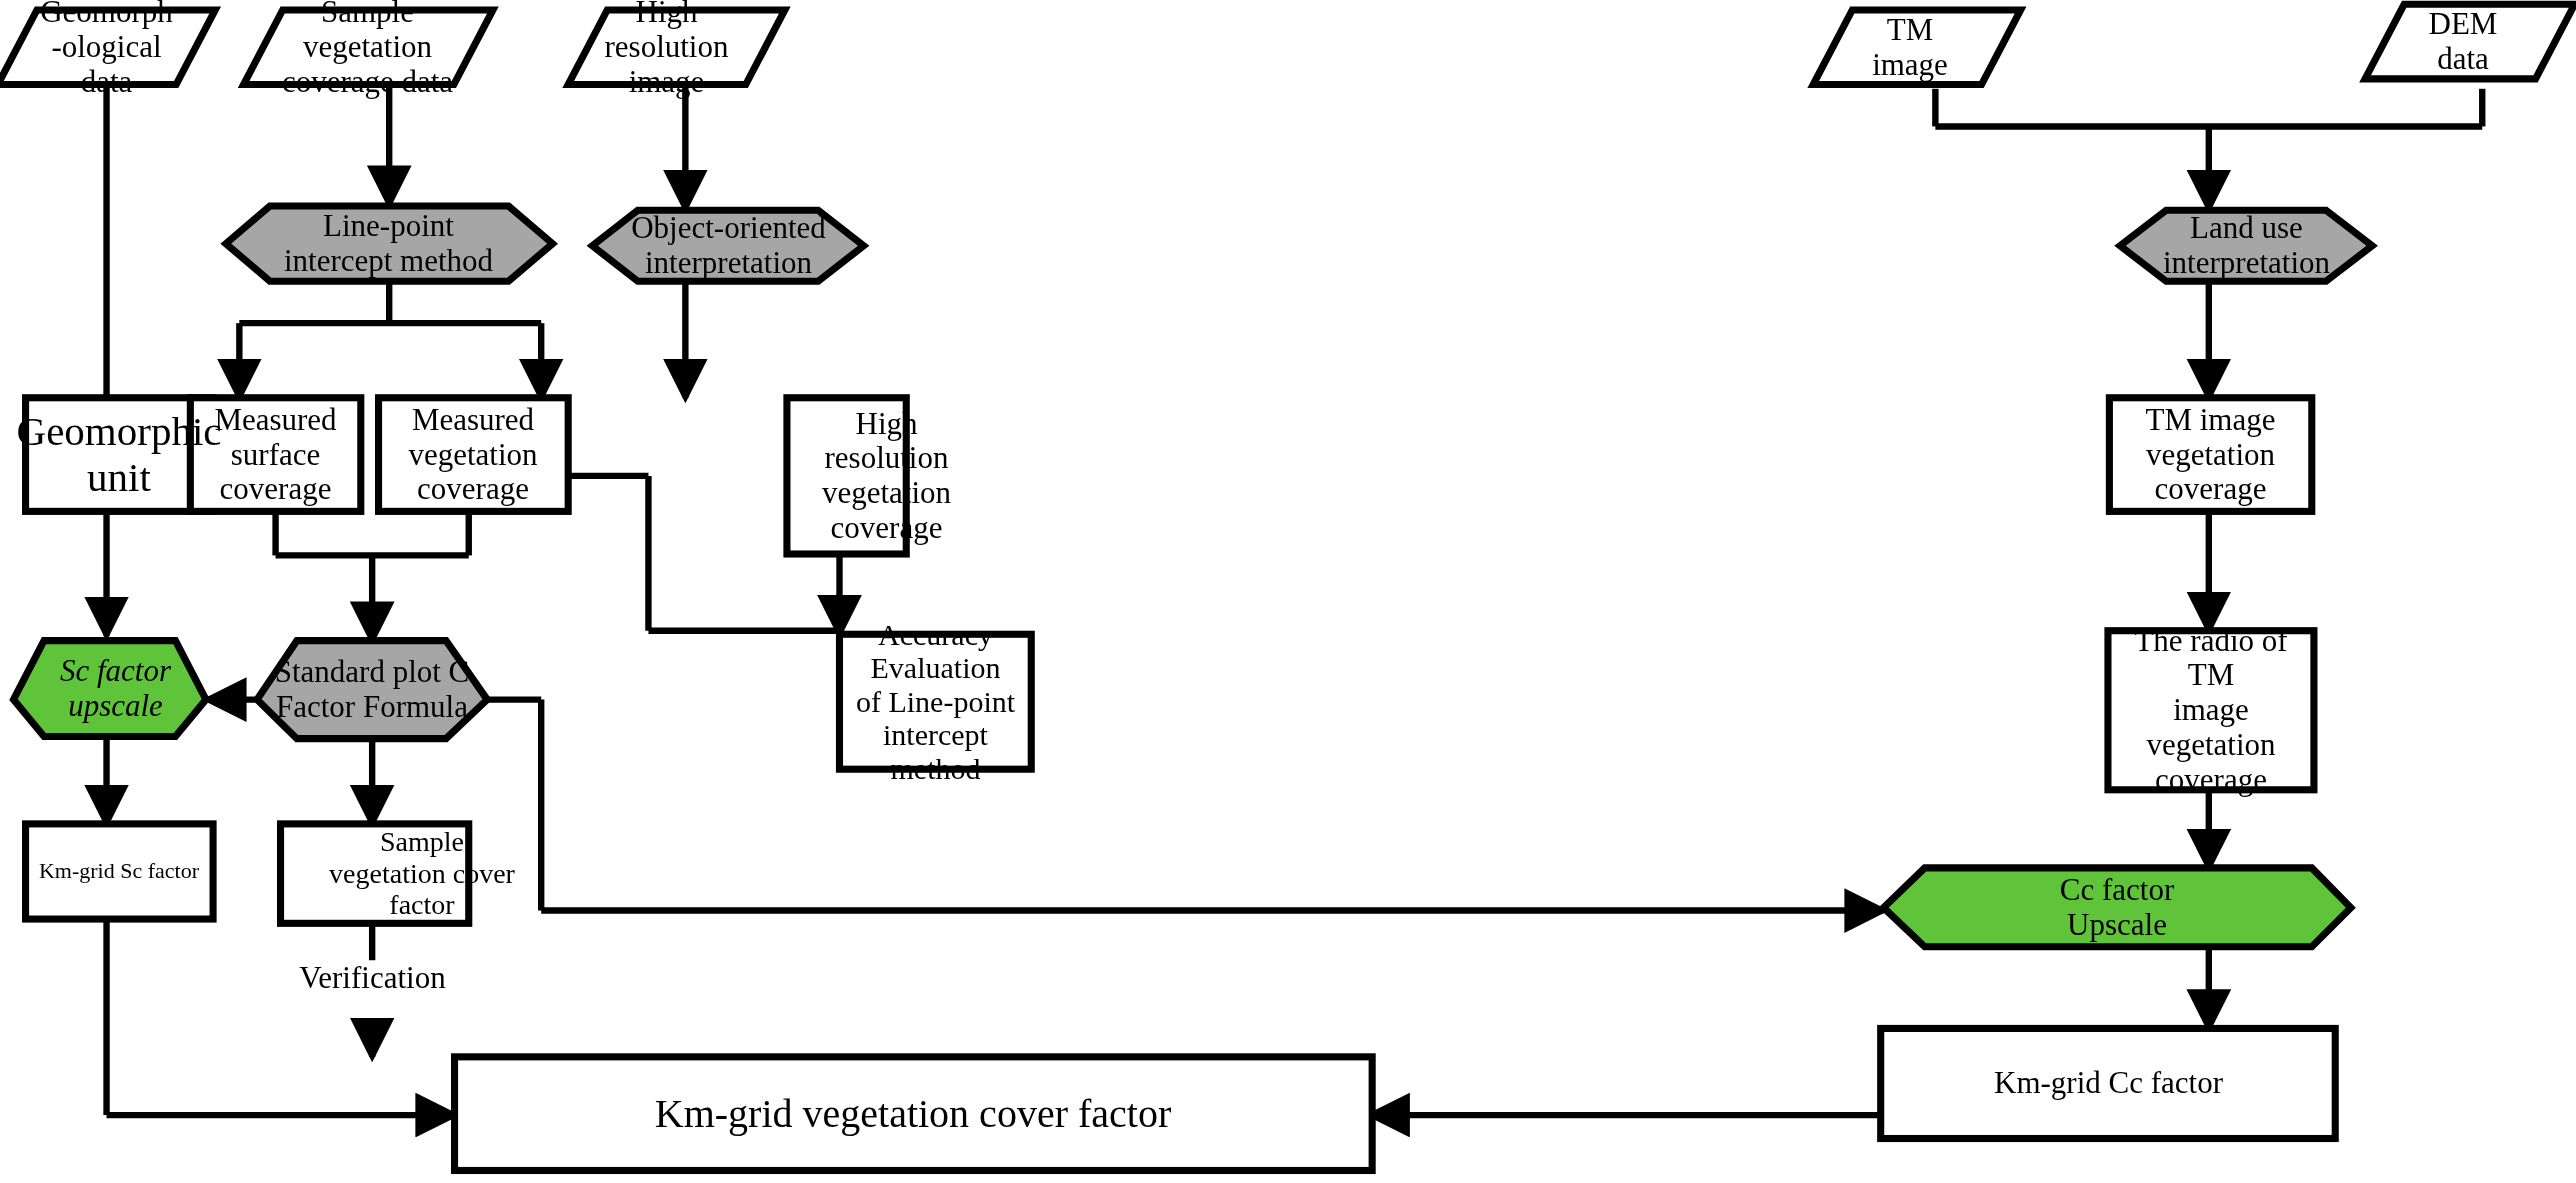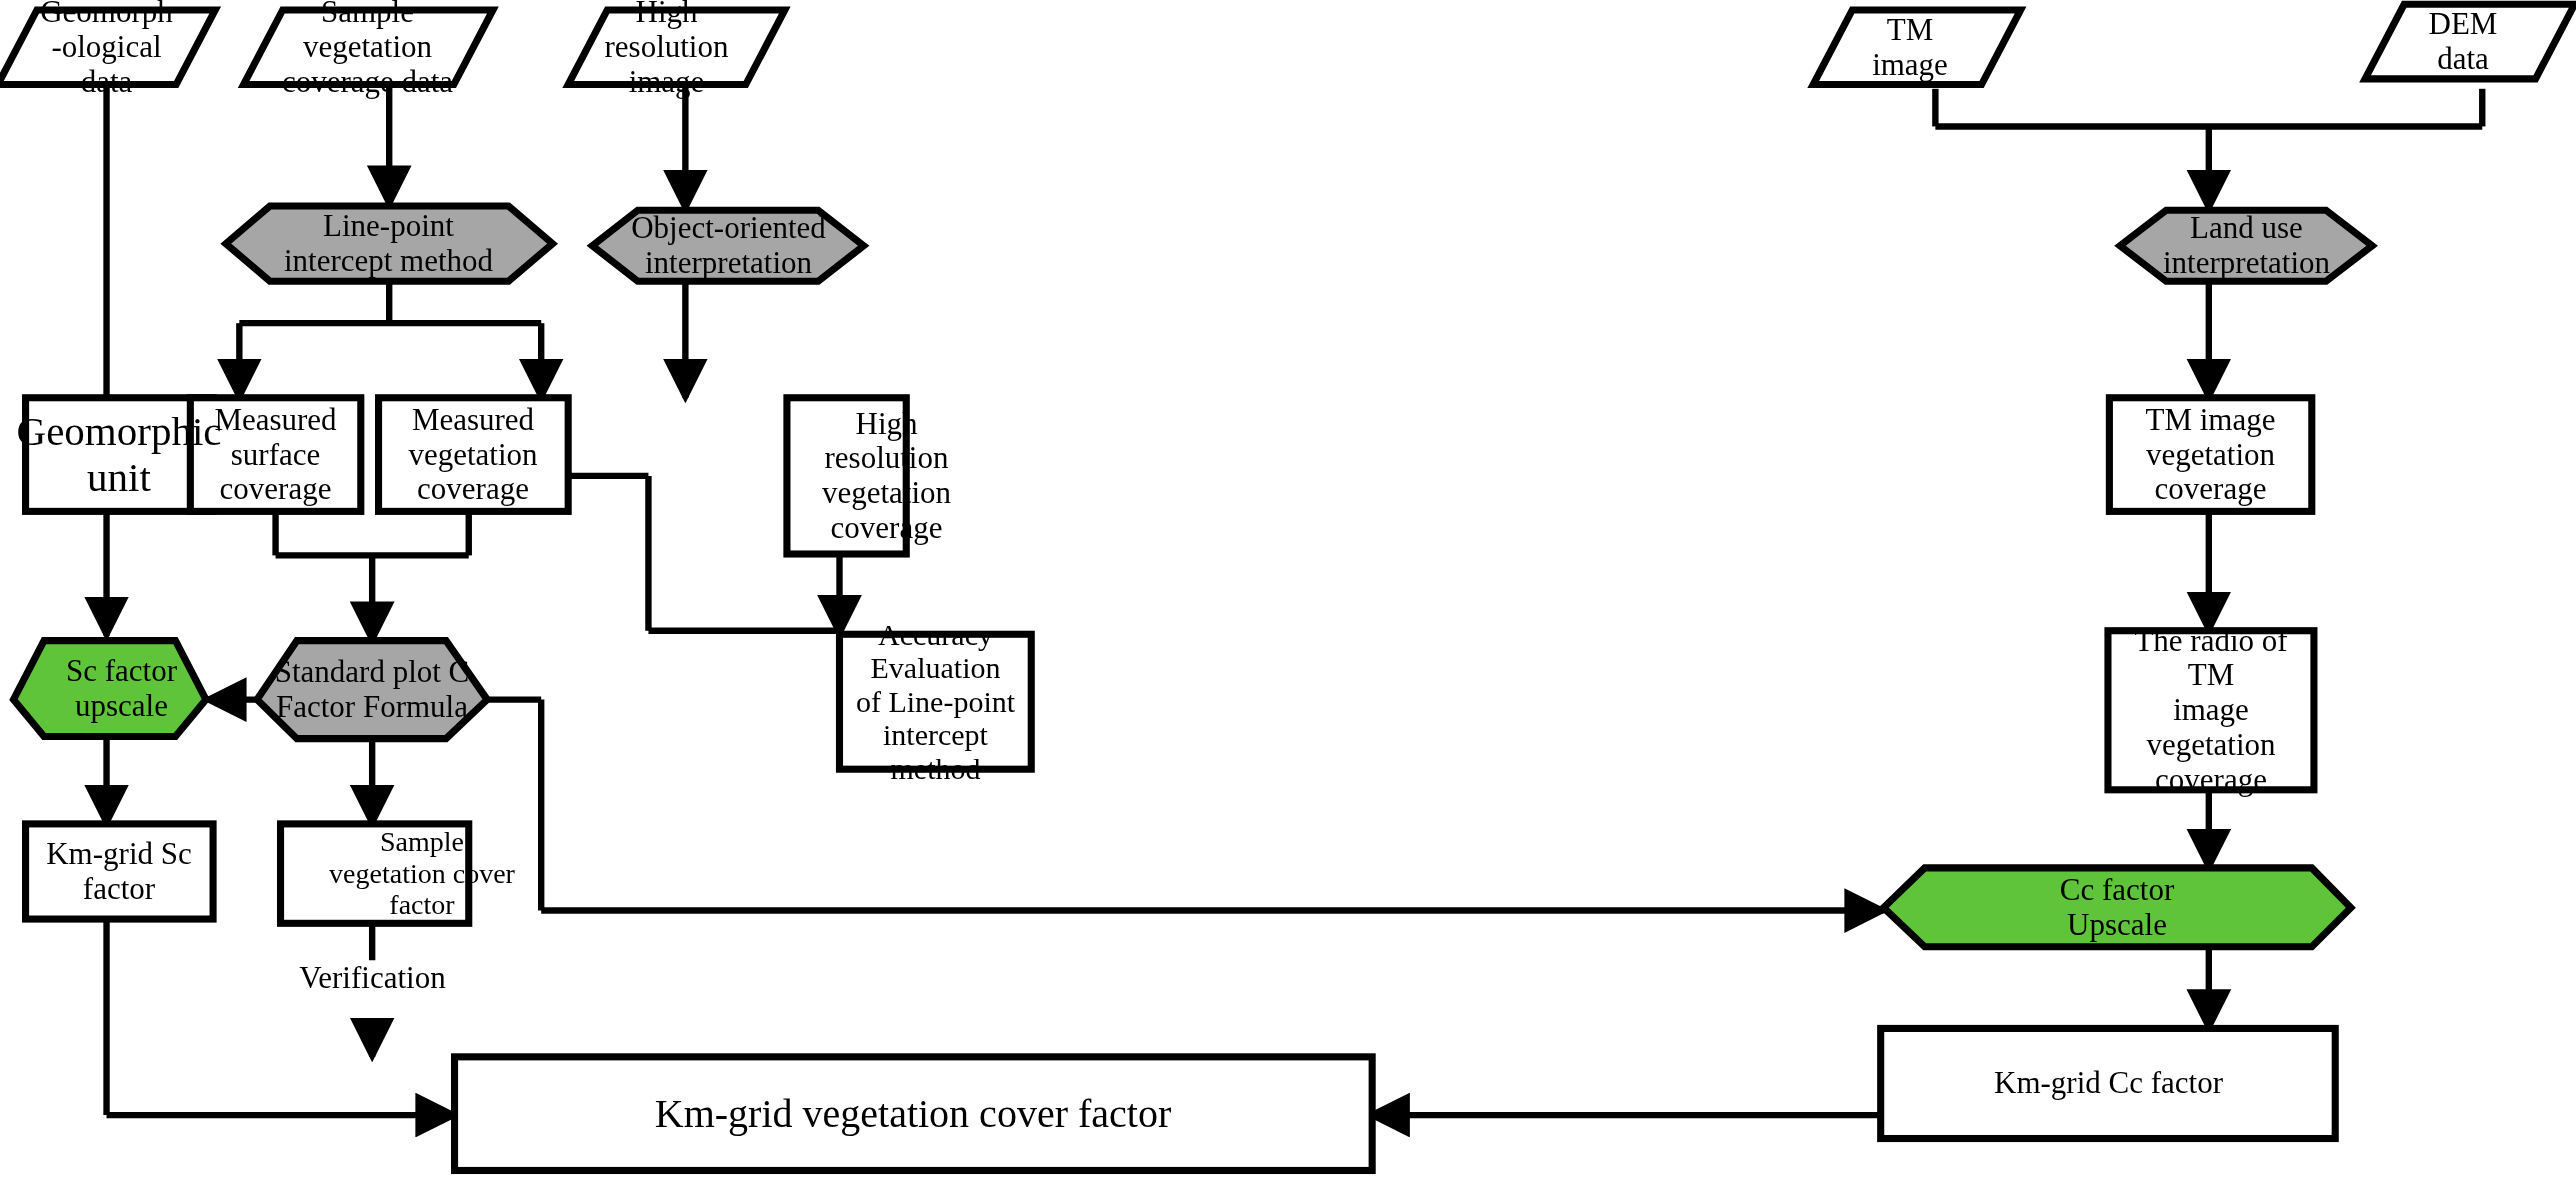--- a/index.html
+++ b/index.html
@@ -171,32 +171,32 @@
   <div class="node-label" style="left:193px; top:398px; width:165px; height:114px; font-size:31px;">Measured
 surface coverage</div>
   <div class="node-label" style="left:381px; top:398px; width:184px; height:114px; font-size:31px;">Measured
 vegetation coverage</div>
   <div class="node-label" style="left:784px; top:398px; width:125px; height:156px; font-size:31px;padding-left:40px;">High resolution
 vegetation
 coverage</div>
   <div class="node-label" style="left:2112px; top:398px; width:197px; height:114px; font-size:31px;">TM image
 vegetation coverage</div>
 
-  <div class="node-label" style="left:40px; top:641px; width:163px; height:96px; font-size:31px;">Sc factor
+  <div class="node-label" style="left:34px; top:641px; width:163px; height:96px; font-size:31px;font-style:italic;">Sc factor
 upscale</div>
   <div class="node-label" style="left:274px; top:641px; width:196px; height:98px; font-size:31px;">Standard plot C
 Factor Formula</div>
   <div class="node-label" style="left:837px; top:634px; width:197px; height:135px; font-size:30px;">Accuracy Evaluation
 of Line-point
 intercept method</div>
   <div class="node-label" style="left:2111px; top:631px; width:200px; height:159px; font-size:31px;">The radio of TM
 image vegetation
 coverage</div>
 
-  <div class="node-label" style="left:28px; top:824px; width:182px; height:95px; font-size:31px;">Km-grid Sc factor</div>
+  <div class="node-label" style="left:28px; top:824px; width:182px; height:95px; font-size:22px;">Km-grid Sc factor</div>
   <div class="node-label" style="left:278px; top:824px; width:192px; height:99px; font-size:28px;padding-left:48px;">Sample vegetation cover
 factor</div>
   <div class="node-label" style="left:1918px; top:868px; width:398px; height:79px; font-size:31px;">Cc factor
 Upscale</div>
 
   <div class="edge-label" style="left:266px; top:960px; width:213px; font-size:31px;">Verification</div>
 
   <div class="node-label" style="left:457px; top:1057px; width:912px; height:114px; font-size:40px;">Km-grid vegetation cover factor</div>
   <div class="node-label" style="left:1884px; top:1028px; width:449px; height:110px; font-size:31px;">Km-grid Cc factor</div>
 

